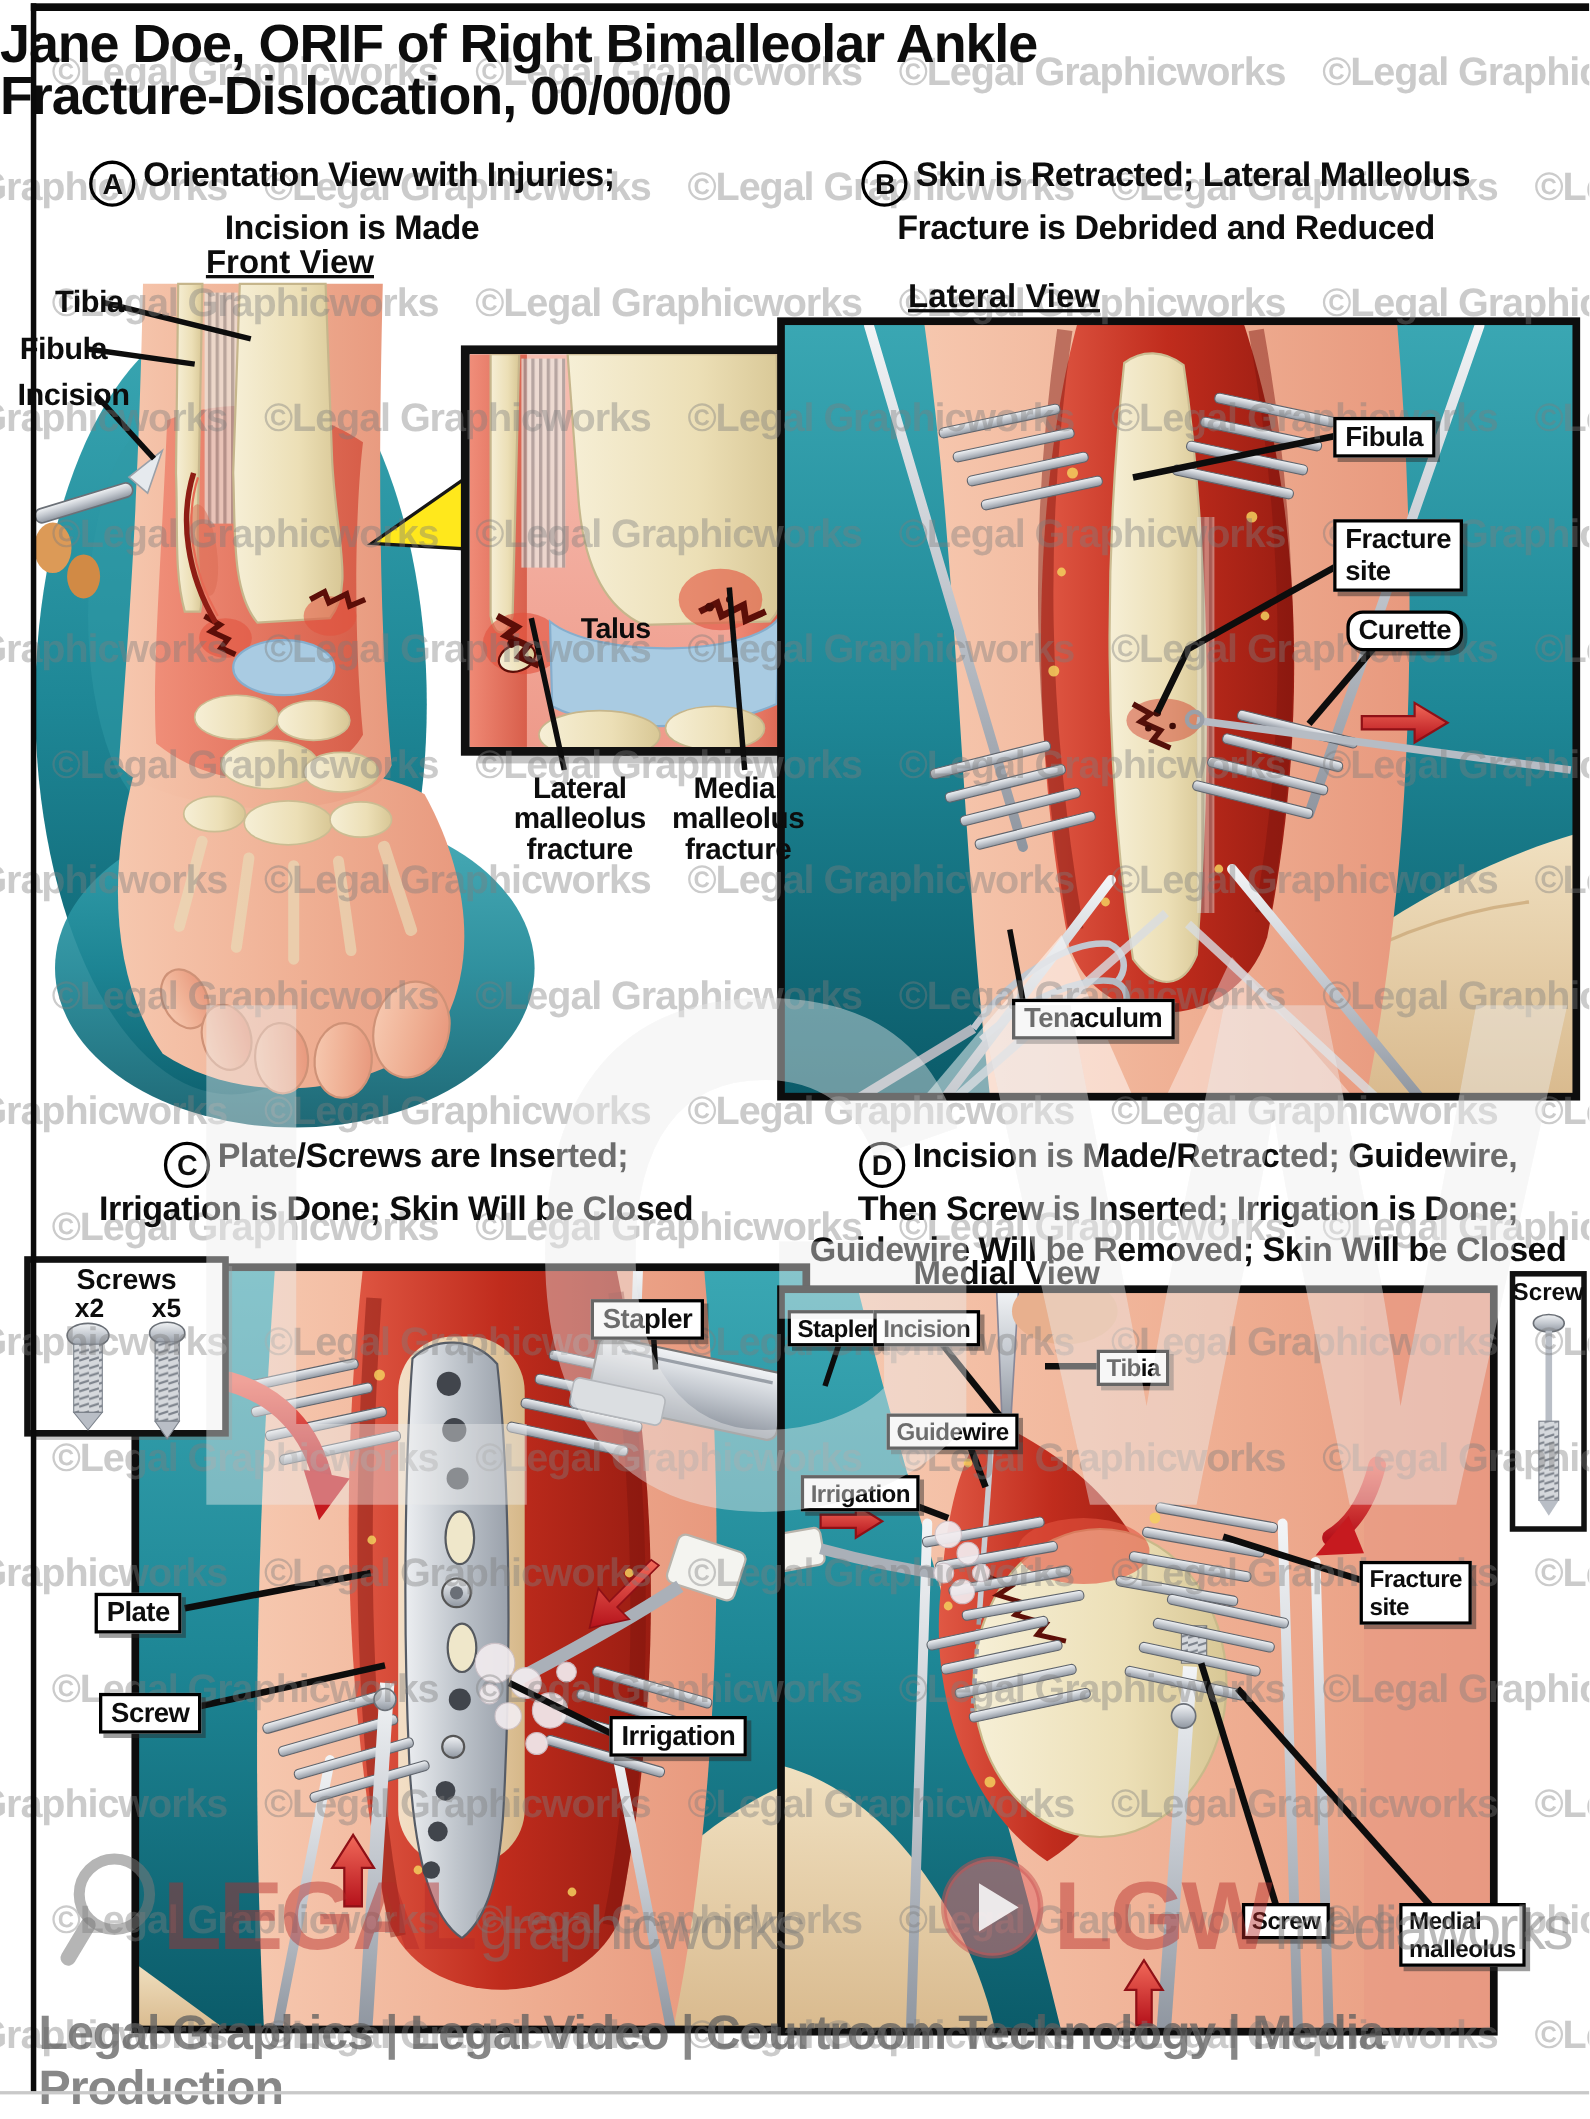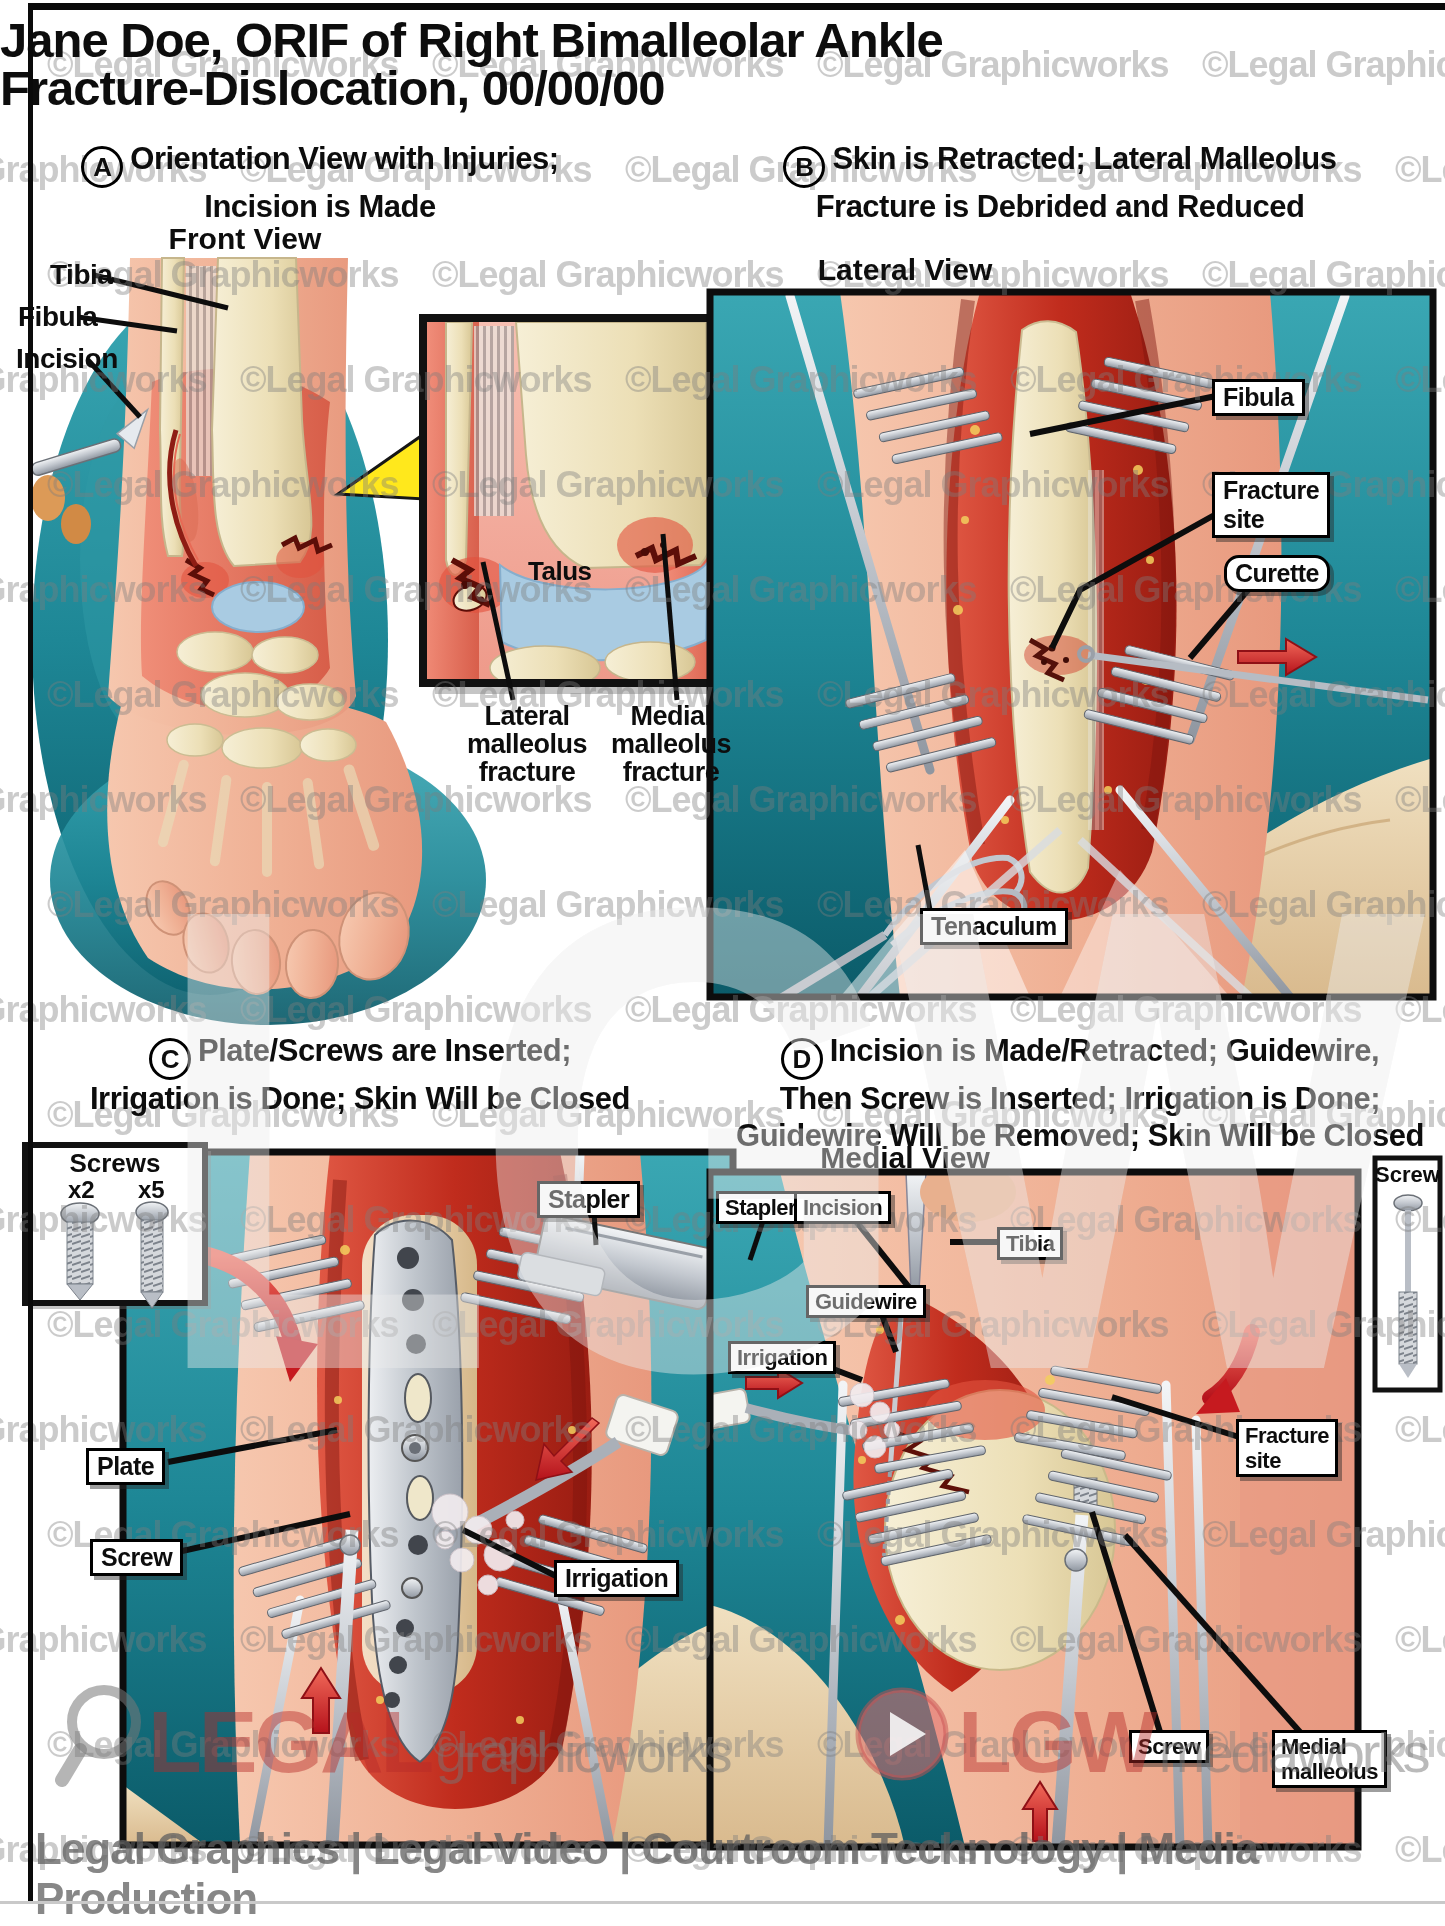--- a/index.html
+++ b/index.html
@@ -6,21 +6,21 @@
   #page{position:relative;width:1445px;height:1926px;background:#fff;overflow:hidden;
         font-family:"Liberation Sans",sans-serif;color:#0d0d0d;}
   #art{position:absolute;left:0;top:0;z-index:1;}
   
   .t{position:absolute;z-index:5;}
   #title{left:0;top:16px;width:1445px;text-align:left;font-size:49px;line-height:48px;
          font-weight:bold;letter-spacing:-1px;white-space:pre-line;}
   .sec-heading{text-align:center;font-weight:bold;font-size:31px;line-height:37px;letter-spacing:-0.5px;}
   .circ{display:inline-block;width:36px;height:36px;border:3px solid #000;border-radius:50%;
         line-height:36px;font-size:26px;text-align:center;vertical-align:-7px;margin-right:7px;font-weight:bold;}
-  .view-label{font-weight:bold;font-size:30px;text-align:center;}
+  .view-label{font-weight:bold;font-size:30px;text-decoration:underline;text-align:right;}
   .plain-label{font-weight:bold;font-size:28px;letter-spacing:-0.5px;}
   .cap{font-weight:bold;font-size:27px;line-height:28px;text-align:center;white-space:pre-line;letter-spacing:-0.5px;}
   .lbox{position:absolute;z-index:5;background:#fff;border:3px solid #000;padding:1px 8px;
         font-weight:bold;font-size:25px;line-height:29px;white-space:pre-line;
         box-shadow:4px 4px 0 rgba(40,40,40,0.45);letter-spacing:-0.5px;}
   .lbox.small{font-size:22px;line-height:25px;padding:1px 6px;}
   
   #wm-tiles{position:absolute;left:0;top:0;width:1445px;height:1926px;z-index:4;pointer-events:none;}
   .wm-tile{position:absolute;font-size:36px;font-weight:bold;letter-spacing:-1px;
            color:rgba(125,125,125,0.40);white-space:nowrap;}

